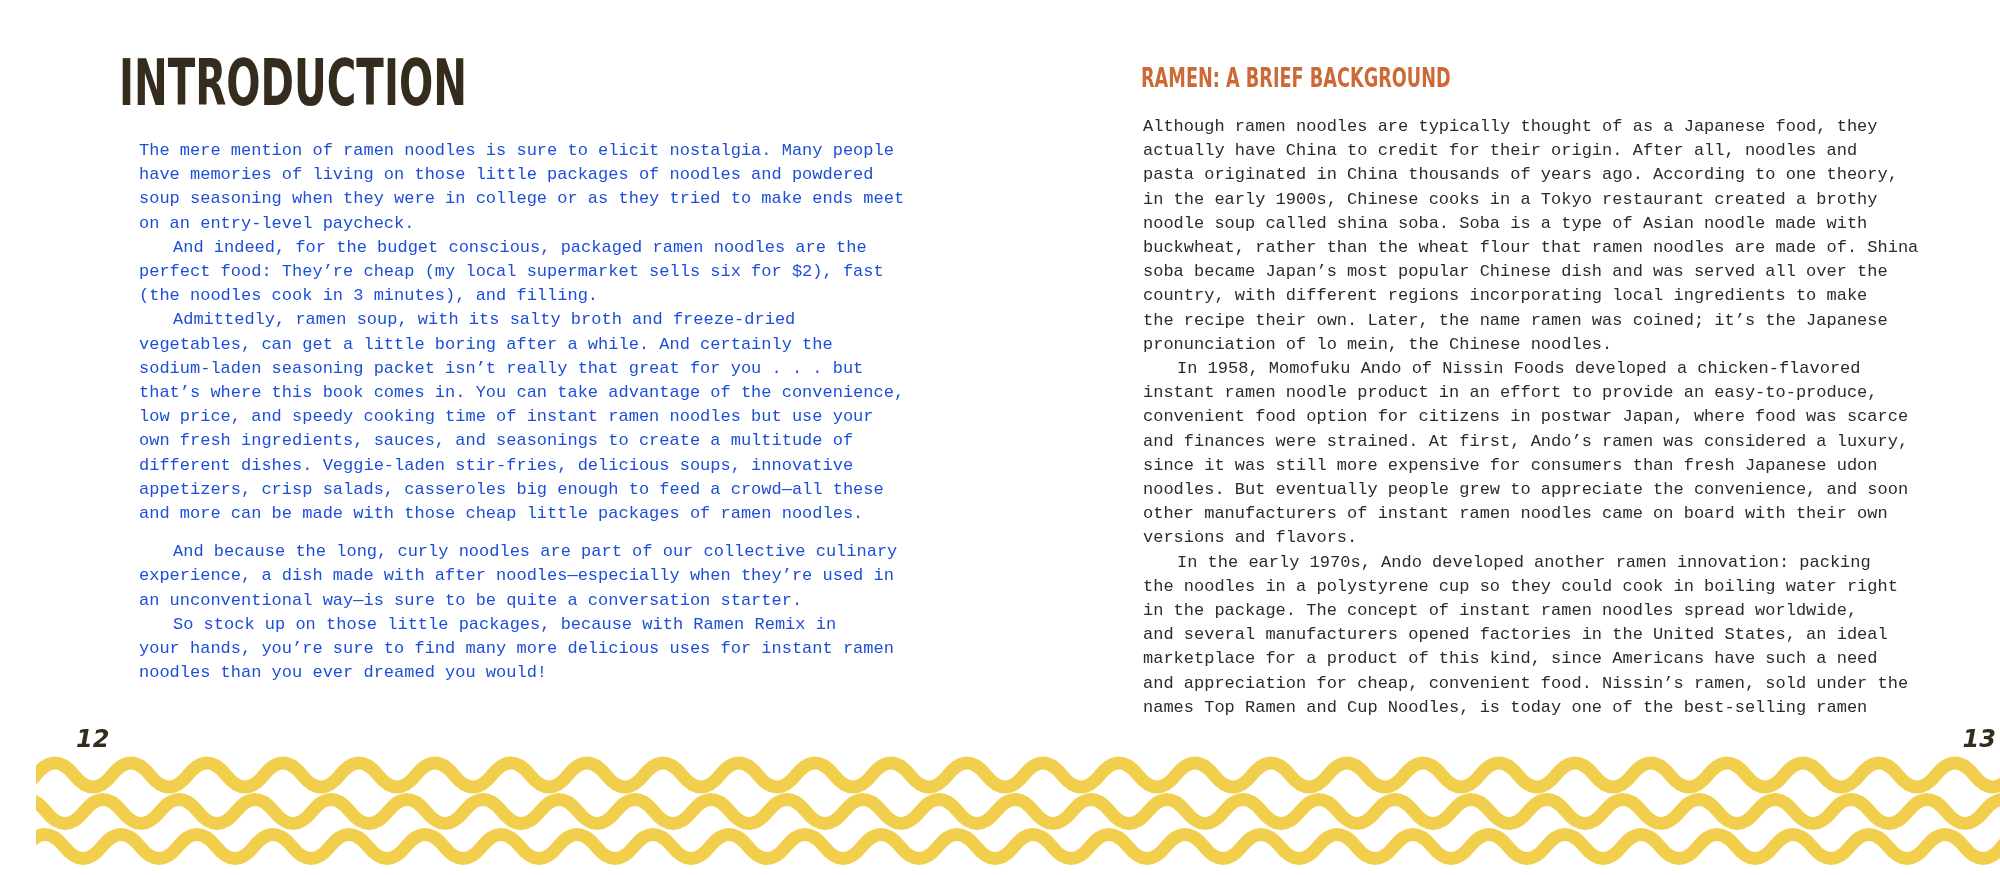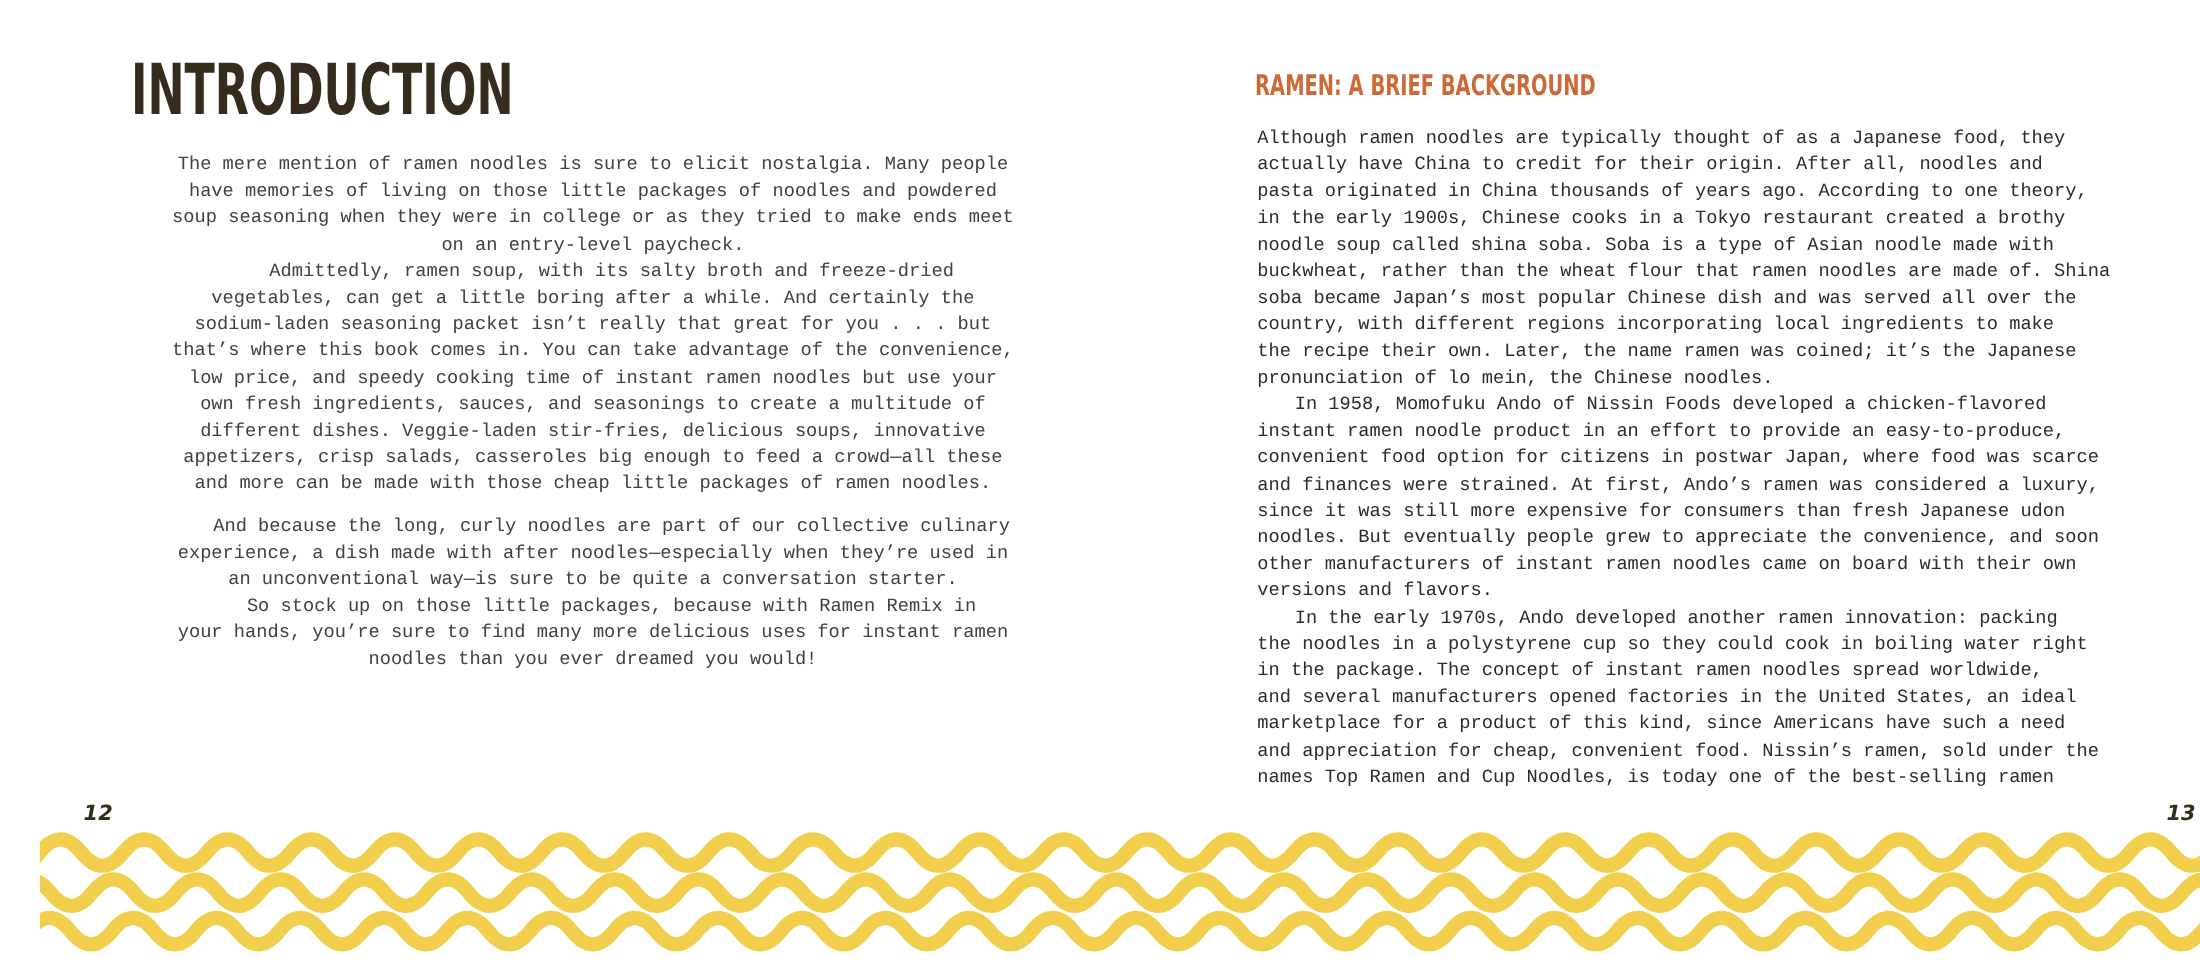--- a/index.html
+++ b/index.html
@@ -49,21 +49,21 @@
   .body-col-right { left: 1107px; top: 115px; width: 800px; }
   .para { white-space: pre; margin: 0; font-family: Liberation Mono, monospace; }
   .para.indent { text-indent: 34px; }
   .para.gap-above { margin-top: 14px; }
   .page-number {
     position: absolute;
     top: 726px;
     font-family: "DejaVu Sans", sans-serif;
     font-weight: 800;
     font-style: italic;
-    font-size: 19px;
+    font-size: 24px;
     line-height: 26px;
   }
   .page-number-left  { left: 40px; }
   .page-number-right { right: 40px; text-align: right; }
   .noodle-band {
     position: absolute;
     left: 0;
     bottom: 0;
     width: 2000px;
     height: 125px;
@@ -71,25 +71,28 @@
   }
 </style>
 </head>
 <body>
 
 <div id="spread">
 
   <div>
     <h1 class="book-title" style="color: rgb(54, 44, 29);">INTRODUCTION</h1>
 
-    <div class="body-col body-col-left" style="color: #404040; text-align: center;">
+    <div class="body-col body-col-left" style="color: #1d4ed8;">
       <p class="para">The mere mention of ramen noodles is sure to elicit nostalgia. Many people
 have memories of living on those little packages of noodles and powdered
 soup seasoning when they were in college or as they tried to make ends meet
 on an entry-level paycheck.</p>
+      <p class="para indent">And indeed, for the budget conscious, packaged ramen noodles are the
+perfect food: They’re cheap (my local supermarket sells six for $2), fast
+(the noodles cook in 3 minutes), and filling.</p>
       <p class="para indent">Admittedly, ramen soup, with its salty broth and freeze-dried
 vegetables, can get a little boring after a while. And certainly the
 sodium-laden seasoning packet isn’t really that great for you . . . but
 that’s where this book comes in. You can take advantage of the convenience,
 low price, and speedy cooking time of instant ramen noodles but use your
 own fresh ingredients, sauces, and seasonings to create a multitude of
 different dishes. Veggie-laden stir-fries, delicious soups, innovative
 appetizers, crisp salads, casseroles big enough to feed a crowd—all these
 and more can be made with those cheap little packages of ramen noodles.</p>
       <p class="para indent gap-above">And because the long, curly noodles are part of our collective culinary

